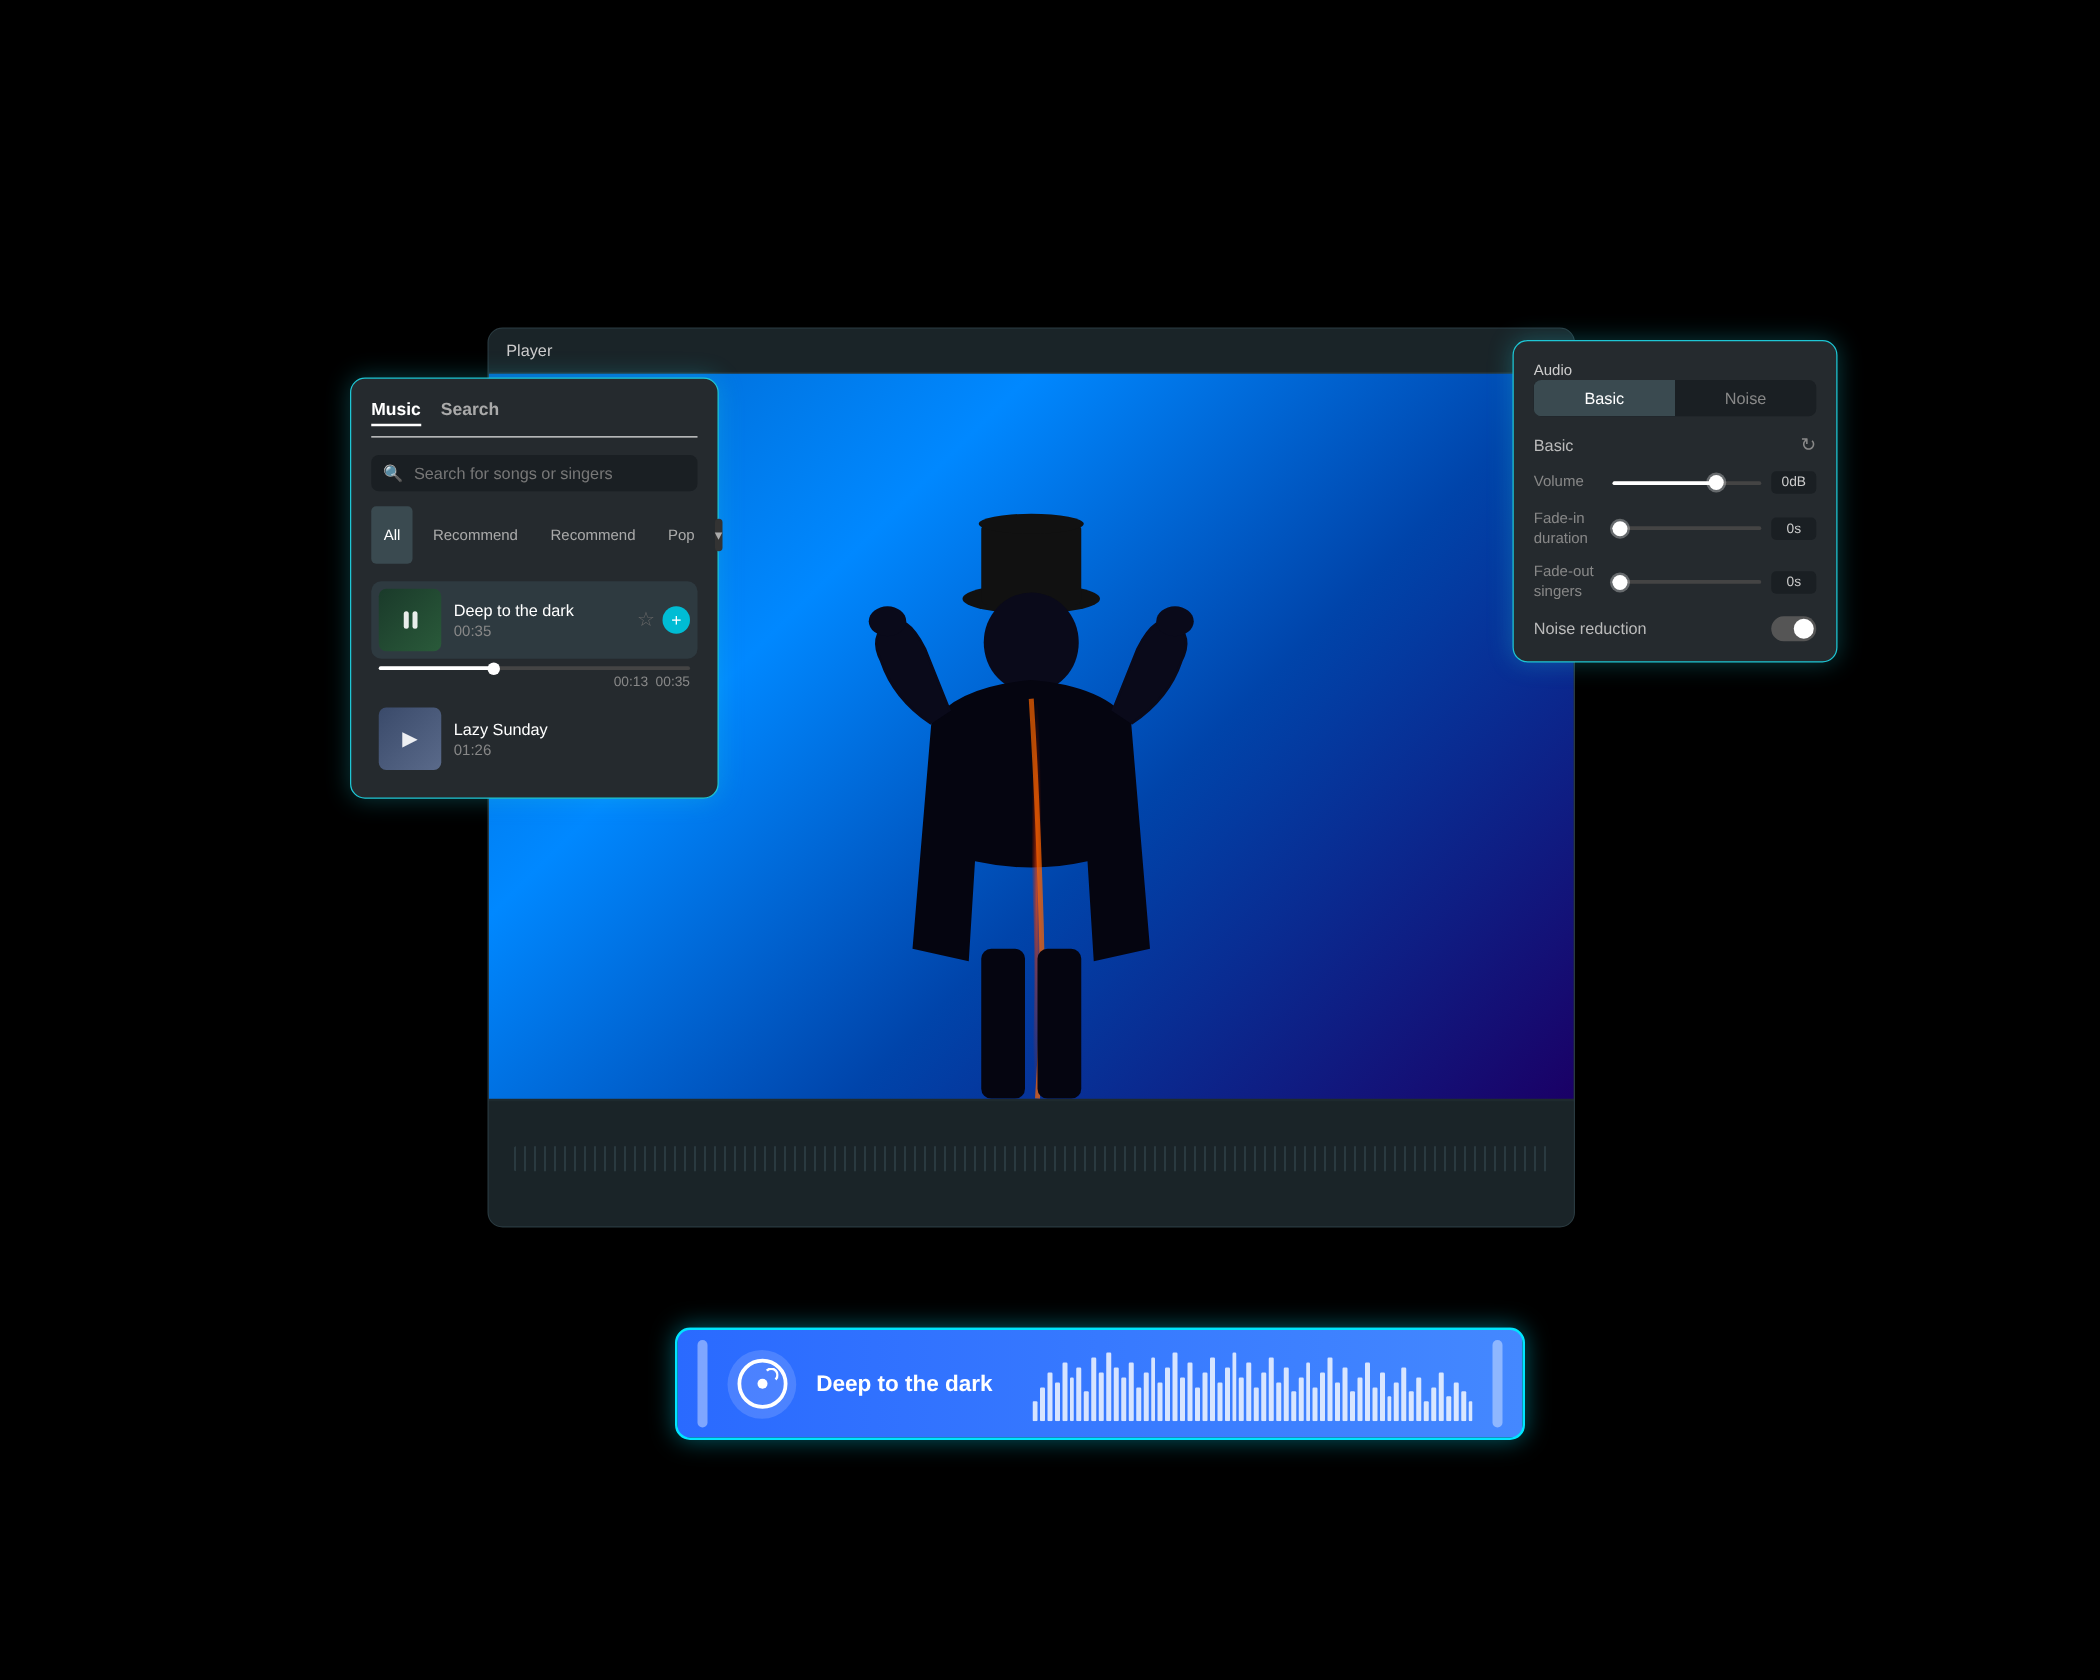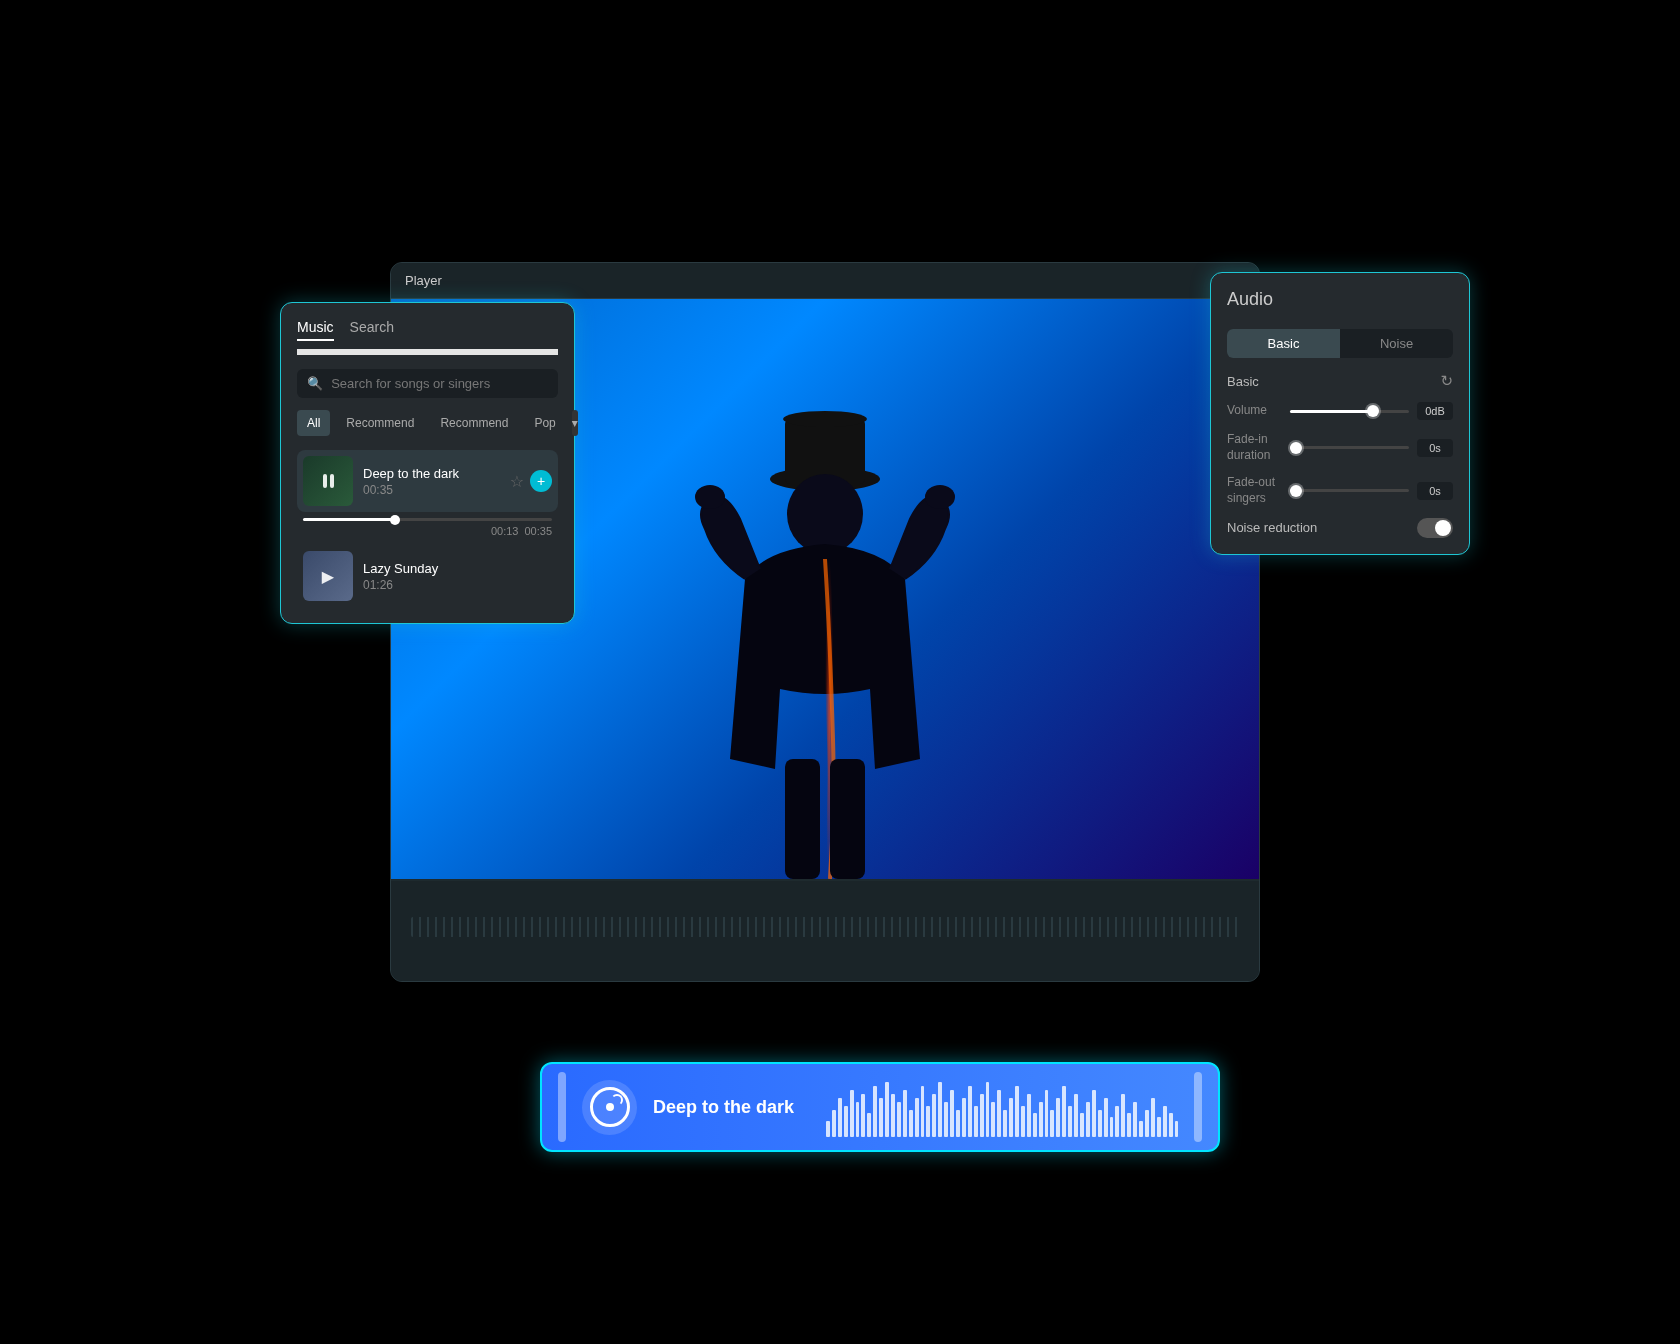--- a/index.html
+++ b/index.html
@@ -106,22 +106,23 @@
       border: 1.5px solid #1ec6d4;
       box-shadow: 0 0 20px rgba(30, 198, 212, 0.3);
       padding: 16px;
       z-index: 10;
     }
 
     .panel-tabs {
       display: flex;
       gap: 16px;
       margin-bottom: 14px;
-      border-bottom: 6px solid #e5e5e5;
+      border-bottom: 1px solid #e5e5e5;
       padding-bottom: 8px;
+      font-weight: bold;
     }
 
     .tab-item {
       color: #aaa;
       font-size: 14px;
       cursor: pointer;
       padding-bottom: 4px;
     }
 
     .tab-item.active {
@@ -152,21 +153,21 @@
     }
 
     .filter-row {
       display: flex;
       align-items: center;
       gap: 6px;
       margin-bottom: 14px;
     }
 
     .filter-btn {
-      padding: 6px 10px;
+      padding: 16px 10px;
       border-radius: 4px;
       font-size: 12px;
       cursor: pointer;
       background: transparent;
       color: #aaa;
       border: none;
     }
 
     .filter-btn.active {
       background: #3a4a50;
@@ -321,22 +322,22 @@
       background: #252a2e;
       border-radius: 12px;
       border: 1.5px solid #1ec6d4;
       box-shadow: 0 0 20px rgba(30, 198, 212, 0.3);
       padding: 16px;
       z-index: 10;
     }
 
     .audio-panel-title {
       color: #ccc;
-      font-size: 18px;
-      margin-bottom: 19px;
+      font-size: 12px;
+      margin-bottom: 1px;
     }
 
     .audio-tabs {
       display: flex;
       background: #1a1f23;
       border-radius: 6px;
       margin-bottom: 14px;
       overflow: hidden;
     }
 

